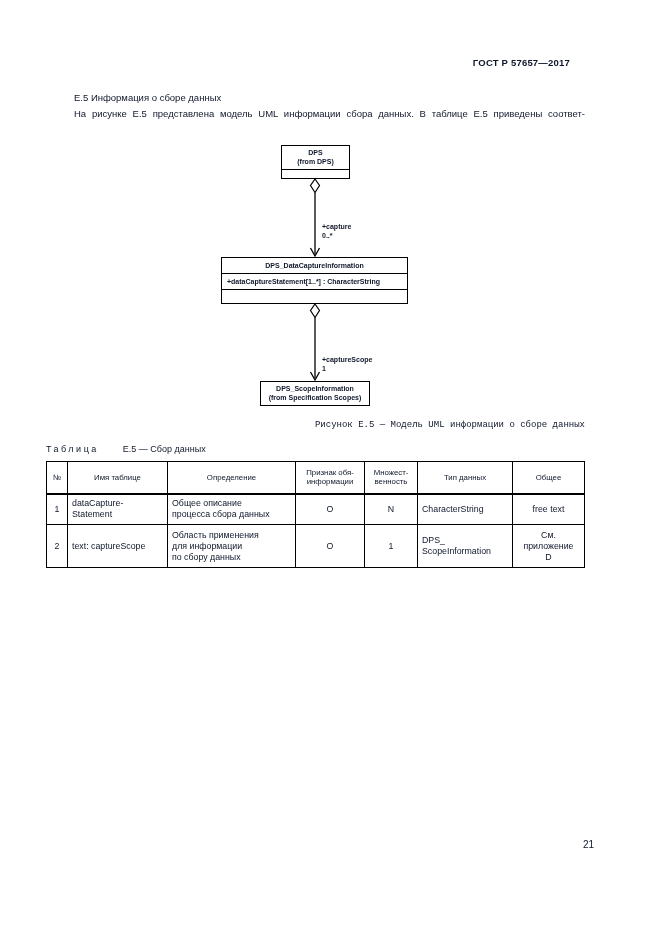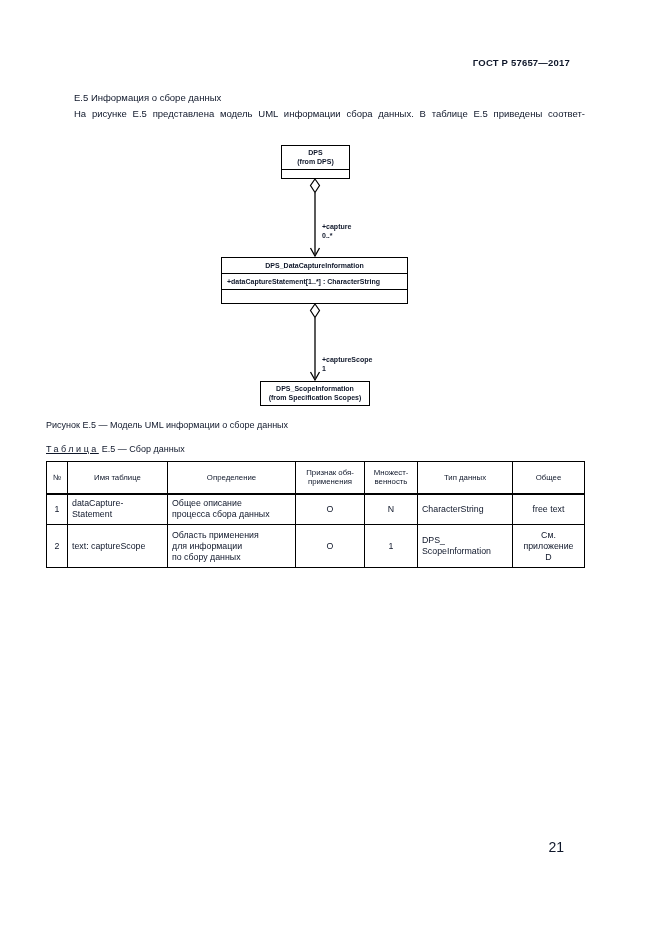--- a/index.html
+++ b/index.html
@@ -36,24 +36,24 @@
   .class-middle .cls-title { line-height:16px; height:16px; border-bottom:1.5px solid #000; box-sizing:border-box; }
   .class-middle .cls-attr { line-height:15px; height:16px; border-bottom:1.5px solid #000; box-sizing:border-box; text-align:left; padding-left:5px; white-space:nowrap; }
   .class-bottom { left:260px; top:381px; width:110px; height:25px; }
   .class-bottom .cls-title { padding-top:2px; line-height:9px; }
   .edge-label { position:absolute; font-size:7px; font-weight:bold; line-height:9px; text-align:left; }
   .lbl-capture { left:322px; top:222px; }
   .lbl-scope { left:322px; top:355px; }
 
   .figure-caption {
     position:absolute; top:420px; left:46px; width:539px;
-    text-align:left; font-size:9px;
+    text-align:right; font-size:9px;font-family:Liberation Mono, monospace;
   }
   .table-caption { position:absolute; top:444px; left:46px; font-size:9px; }
-  .table-caption .spaced { letter-spacing:2.5px; margin-right:3px;text-decoration:underline; }
+  .table-caption .spaced { letter-spacing:2.5px; margin-right:24px; }
 
   table.data {
     position:absolute; top:461px; left:46px; width:539px;
     border-collapse:collapse; table-layout:fixed;
     font-size:8.8px; border:1.5px solid #000;
   }
   table.data th, table.data td { border:1px solid #000; overflow:hidden; }
   table.data thead th {
     border-bottom:2px solid #000;
     font-weight:normal; font-size:7.8px; line-height:9.5px;
@@ -62,22 +62,22 @@
   table.data thead tr { height:32px; }
   table.data tbody td {
     padding:2px 4px; vertical-align:middle; line-height:11px; white-space:pre-line;
   }
   .row-1 { height:31px; }
   .row-2 { height:43px; }
   .ta-c { text-align:center; }
   .ta-l { text-align:left; }
 
   .page-number {
-    position:absolute; top:839px; left:34px; width:530px;
-    text-align:right; font-size:14px;
+    position:absolute; top:839px; left:64px; width:530px;
+    text-align:right; font-size:10px;
   }
 </style>
 </head>
 <body>
 
 <div class="page">
 
   <div class="doc-header">ГОСТ Р 57657—2017</div>
 
   <div class="section-heading">Е.5 Информация о сборе данных</div>
@@ -143,21 +143,21 @@
         <col style="width:53px">
         <col style="width:95px">
         <col style="width:72px">
     </colgroup>
     <thead>
       <tr>
         <th>№</th>
         <th>Имя таблице</th>
         <th>Определение</th>
         <th>Признак обя-
-применения</th>
+информации</th>
         <th>Множест-
 венность</th>
         <th>Тип данных</th>
         <th>Общее</th>
       </tr>
     </thead>
     <tbody>
       <tr class="row-1">
         <td class="ta-c">1</td>
         <td class="ta-l">dataCapture-

